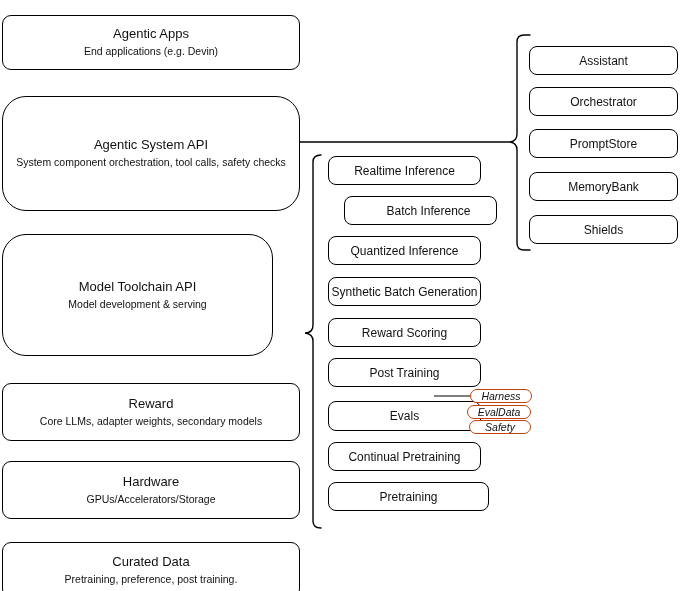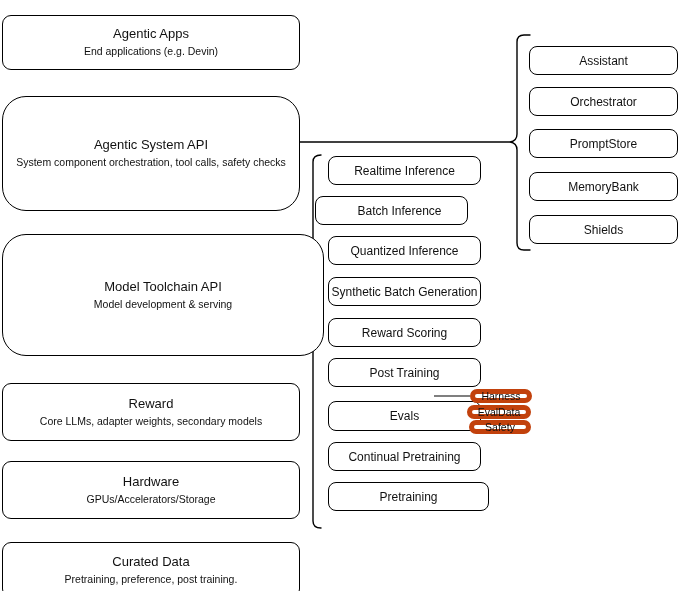--- a/index.html
+++ b/index.html
@@ -17,23 +17,24 @@
   .stack-sm { border-radius:9px; }
   .stack-lg { border-radius:24px; }
   .item {
     position:absolute; box-sizing:border-box; background:#ffffff;
     border:1px solid #000000; border-radius:8px;
     display:flex; align-items:center; justify-content:center;
     font-size:12px; text-align:center;
   }
   .pill {
     position:absolute; box-sizing:border-box; background:#ffffff;
-    border:5px solid #c2410c; border-radius:8px;
+    border:1px solid #c2410c; border-radius:8px;
     display:flex; align-items:center; justify-content:center;
     font-size:10.5px;
+    font-style:italic;
   }
   svg.overlay { position:absolute; left:0; top:0; pointer-events:none; }
 </style>
 </head>
 <body>
 
 <div class="canvas">
 
   <svg class="overlay" width="682" height="591" viewBox="0 0 682 591">
     <path d="M300,131 L510,131" stroke="#000" stroke-width="1.4" fill="none"></path>
@@ -46,42 +47,42 @@
   <div class="node stack-sm" style="left:2px; top:4px; width:298px; height:55px;">
     <div class="title">Agentic Apps</div>
     <div class="subtitle">End applications (e.g. Devin)</div>
   </div>
 
   <div class="node stack-lg" style="left:2px; top:85px; width:298px; height:115px;">
     <div class="title">Agentic System API</div>
     <div class="subtitle">System component orchestration, tool calls, safety checks</div>
   </div>
 
-  <div class="node stack-lg" style="left:2px; top:223px; width:322px; height:122px;">
+  <div class="node stack-lg" style="left:2px; top:223px; width:271px; height:122px;">
     <div class="title">Model Toolchain API</div>
     <div class="subtitle">Model development &amp; serving</div>
   </div>
 
   <div class="node stack-sm" style="left:2px; top:372px; width:298px; height:58px;">
     <div class="title">Reward</div>
     <div class="subtitle">Core LLMs, adapter weights, secondary models</div>
   </div>
 
   <div class="node stack-sm" style="left:2px; top:450px; width:298px; height:58px;">
     <div class="title">Hardware</div>
     <div class="subtitle">GPUs/Accelerators/Storage</div>
   </div>
 
   <div class="node stack-sm" style="left:2px; top:531px; width:298px; height:56px;">
     <div class="title">Curated Data</div>
     <div class="subtitle">Pretraining, preference, post training.</div>
   </div>
 
   <div class="item" style="left:328px; top:145px; width:153px; height:29px;">Realtime Inference</div>
-  <div class="item" style="left:315px; top:185px; width:153px; height:29px;padding-left:16px;">Batch Inference</div>
+  <div class="item" style="left:344px; top:185px; width:153px; height:29px;padding-left:16px;">Batch Inference</div>
   <div class="item" style="left:328px; top:225px; width:153px; height:29px;">Quantized Inference</div>
   <div class="item" style="left:328px; top:266px; width:153px; height:29px;">Synthetic Batch Generation</div>
   <div class="item" style="left:328px; top:307px; width:153px; height:29px;">Reward Scoring</div>
   <div class="item" style="left:328px; top:347px; width:153px; height:29px;">Post Training</div>
   <div class="item" style="left:328px; top:390px; width:153px; height:30px;">Evals</div>
   <div class="item" style="left:328px; top:431px; width:153px; height:29px;">Continual Pretraining</div>
   <div class="item" style="left:328px; top:471px; width:161px; height:29px;">Pretraining</div>
 
   <div class="pill" style="left:470px; top:378px; width:62px; height:14px;">Harness</div>
   <div class="pill" style="left:467px; top:394px; width:64px; height:14px;">EvalData</div>

